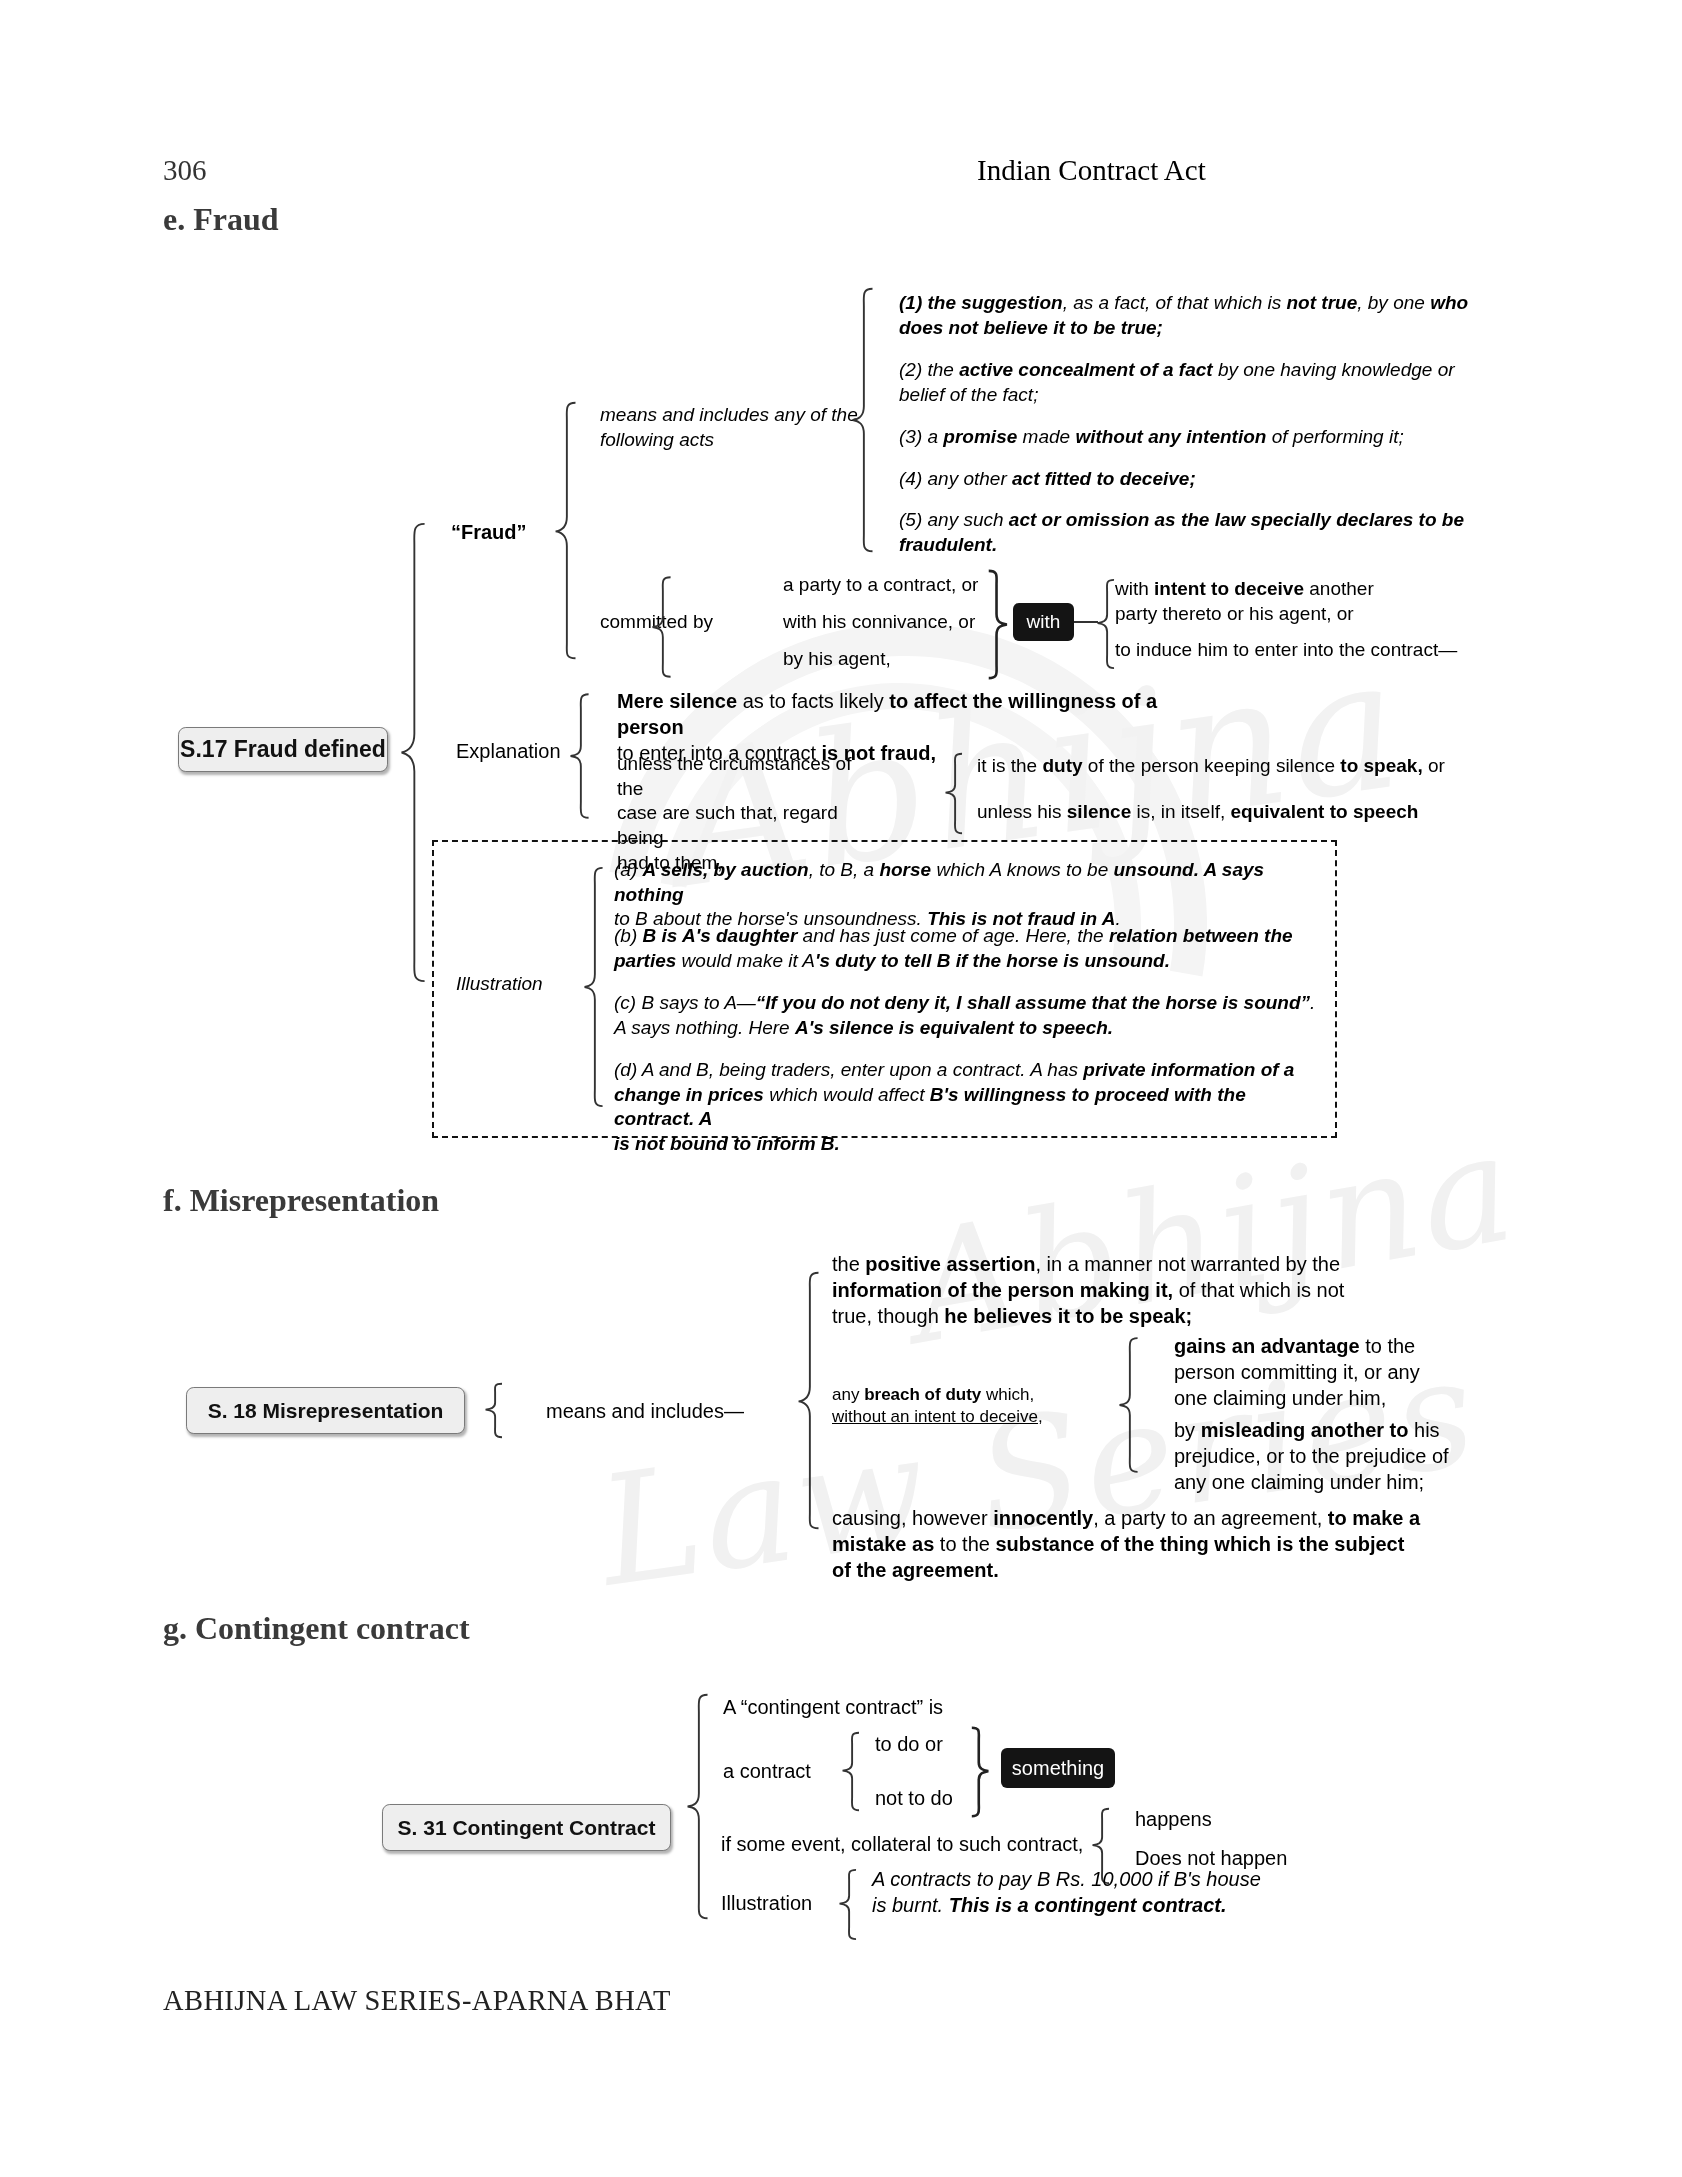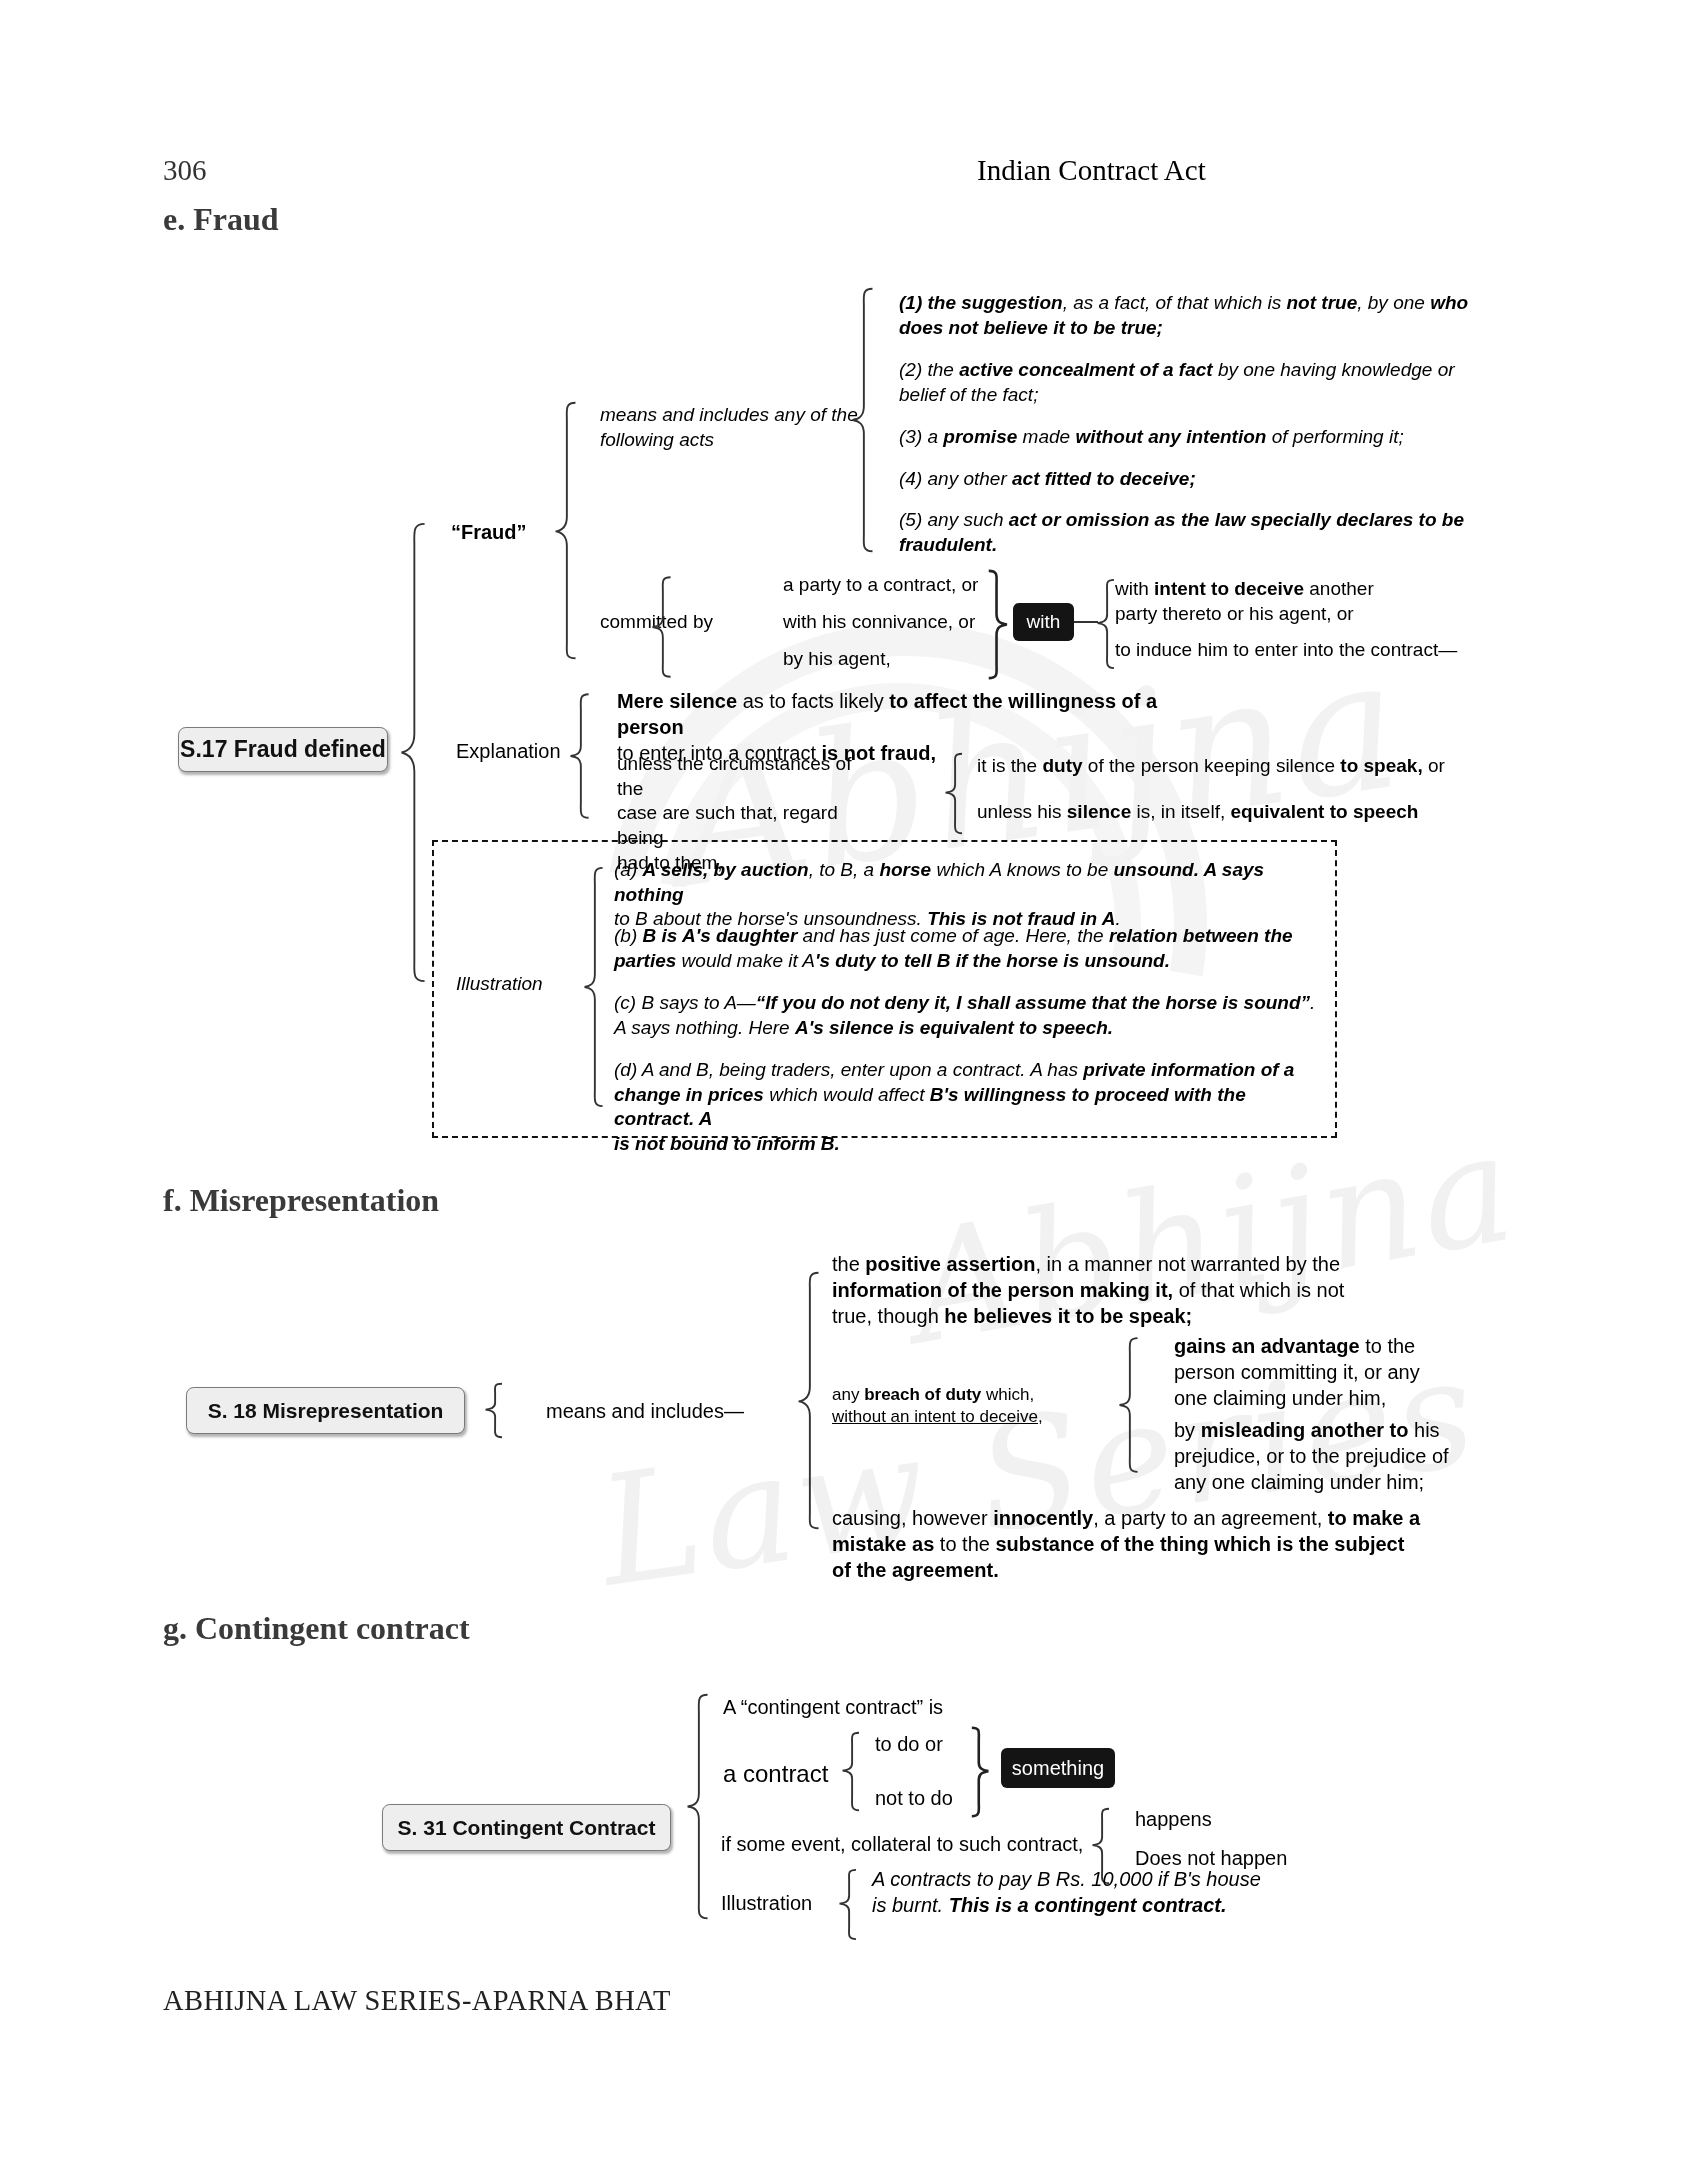--- a/index.html
+++ b/index.html
@@ -260,21 +260,21 @@
     </div>
 
     <div class="br" style="left:685px;top:1693px;">
       <svg width="26" height="227" viewBox="0 0 30 262">
         <path d="M26 2 C14 2 16 10 16 22 L16 116 C16 128 10 130 3 131 C10 132 16 134 16 146 L16 240 C16 252 14 260 26 260" fill="none" stroke="#333" stroke-width="2.2"></path>
       </svg>
     </div>
 
     <div class="t" style="left:723px;top:1694px;font-size:20px;">A “contingent contract” is</div>
 
-    <div class="t" style="left:723px;top:1758px;font-size:24px;text-align:right;">a contract</div>
+    <div class="t" style="left:723px;top:1758px;font-size:20px;text-align:right;">a contract</div>
 
     <div class="br" style="left:840px;top:1731px;">
       <svg width="22.5" height="81" viewBox="0 0 26 94">
         <path d="M22 2 C12 2 14 7 14 15 L14 37 C14 44 9 45 3 46 C9 47 14 48 14 55 L14 77 C14 85 12 92 22 92" fill="none" stroke="#333" stroke-width="2.2"></path>
       </svg>
     </div>
 
     <div class="t" style="left:875px;top:1731px;font-size:20px;">to do or</div>
     <div class="t" style="left:875px;top:1785px;font-size:20px;">not to do</div>
 

